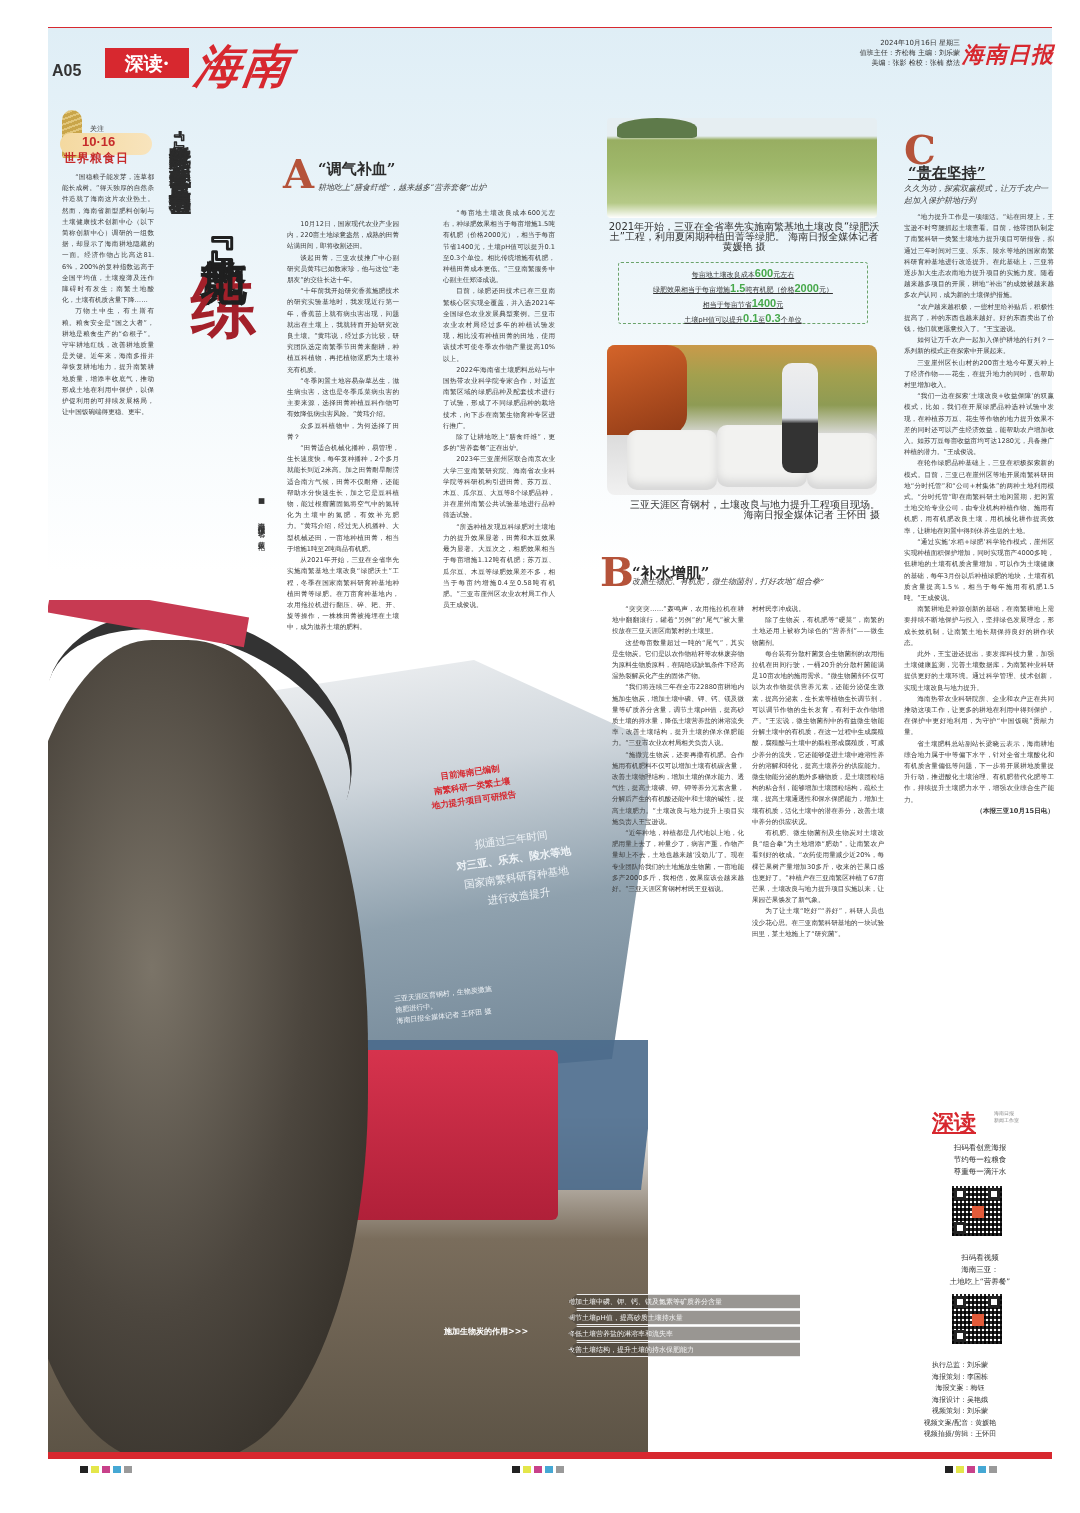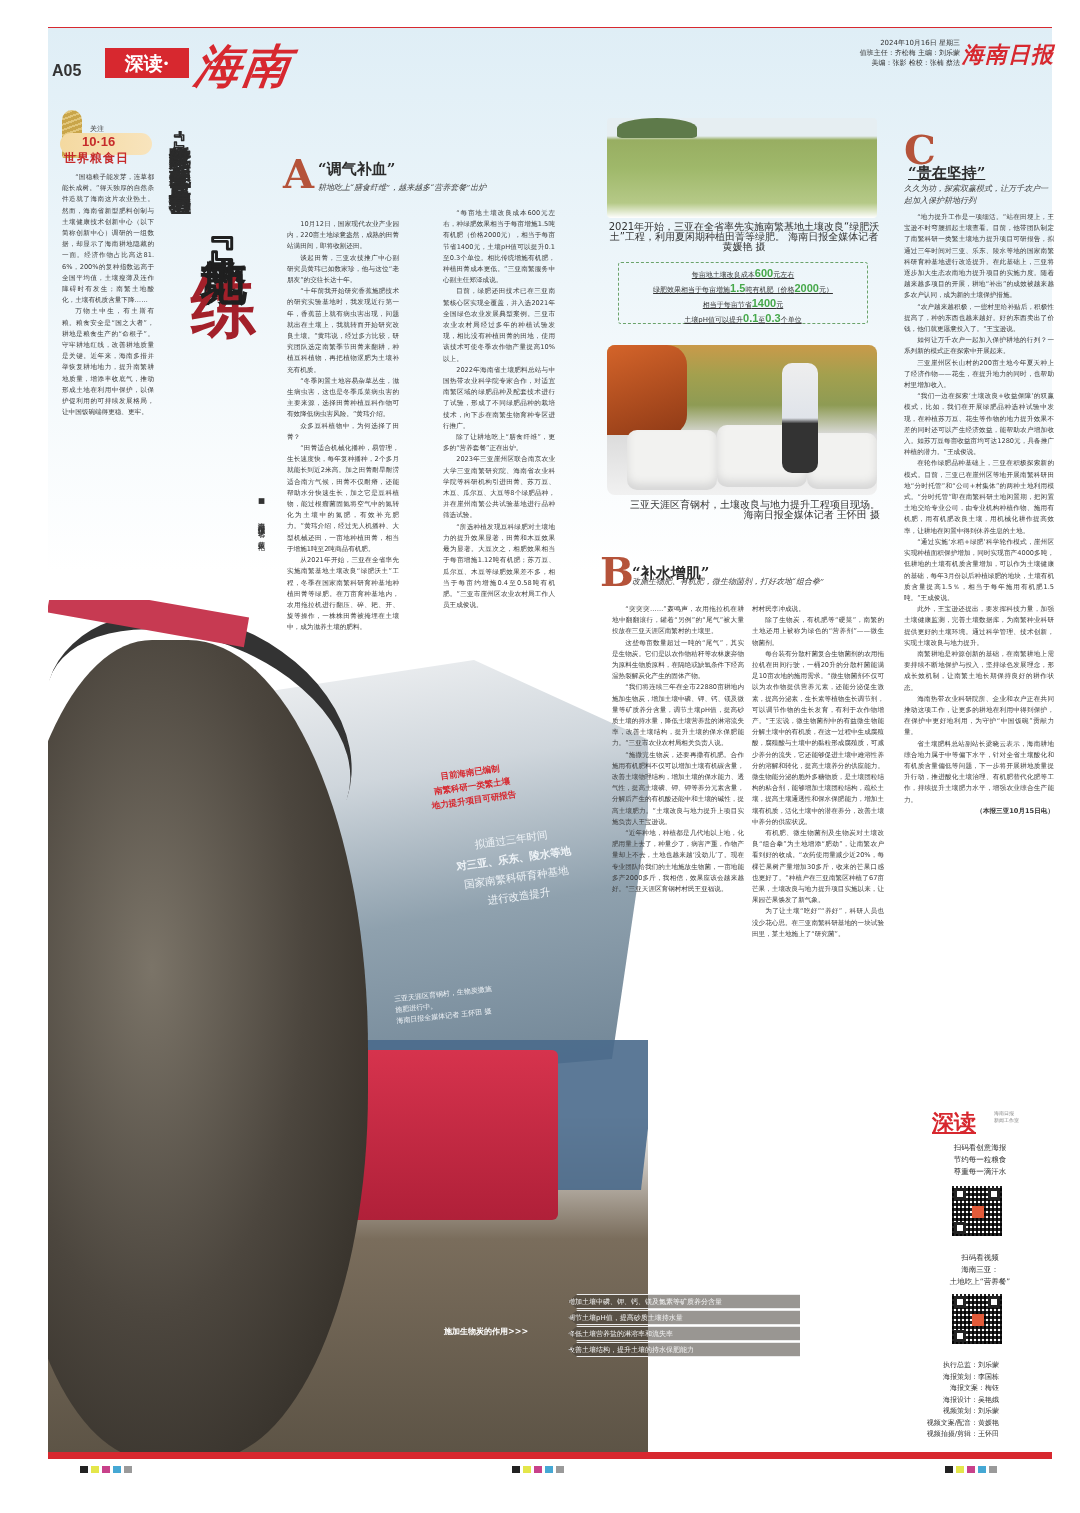--- a/index.html
+++ b/index.html
@@ -104,21 +104,21 @@
 
   
   .promo-logo { position: absolute; left: 932px; top: 1108px; font: bold 22px "DejaVu Sans", sans-serif; color: #d7282f; text-decoration: underline; }
   .promo-logo-small { position: absolute; left: 994px; top: 1110px; font-size: 5px; color: #888; line-height: 7px; }
   .promo-text { position: absolute; left: 920px; width: 120px; text-align: center; font-size: 7.5px; line-height: 12px; color: #333; }
   .qr { position: absolute; width: 54px; height: 54px; background:
       repeating-linear-gradient(90deg, #222 0 2px, #fff 2px 4px),
       repeating-linear-gradient(0deg, #222 0 3px, #fff 3px 5px); background-blend-mode: multiply; border: 2px solid #fff; }
   .qr::after { content: ""; position: absolute; left: 20px; top: 20px; width: 12px; height: 12px; background: #e35b3a; }
   .qr .finder { position: absolute; width: 12px; height: 12px; border: 3px solid #222; background: #fff; }
-  .credits { position: absolute; left: 879px; top: 1360px; width: 120px; text-align: right; font-size: 7px; line-height: 11.5px; color: #333; }
+  .credits { position: absolute; left: 900px; top: 1360px; width: 120px; text-align: center; font-size: 7px; line-height: 11.5px; color: #333; }
 
   .reg-marks { position: absolute; top: 1466px; display: flex; gap: 3px; }
   .reg-marks span { display: block; width: 8px; height: 7px; }
 </style>
 </head>
 <body>
 
 <div class="top-rule"></div>
 <div class="page"></div>
 
@@ -254,22 +254,22 @@
 <div class="sec-title sec-c-title">“贵在坚持”</div>
 <div class="sec-sub sec-c-sub">久久为功，探索双赢模式，让万千农户一起加入保护耕地行列</div>
 <div class="c-col body-text">
   <p>“地力提升工作是一项细活。”站在田埂上，王宝逊不时弯腰抓起土壤查看。目前，他带团队制定了南繁科研一类繁土壤地力提升项目可研报告，拟通过三年时间对三亚、乐东、陵水等地的国家南繁科研育种基地进行改造提升。在此基础上，三亚将逐步加大生态农南地力提升项目的实施力度。随着越来越多项目的开展，耕地“补出”的成效被越来越多农户认同，成为新的土壤保护措施。</p>
   <p>“农户越来越积极，一些村里给补贴后，积极性提高了，种的东西也越来越好。好的东西卖出了价钱，他们就更愿意投入了。”王宝逊说。</p>
   <p>如何让万千农户一起加入保护耕地的行列？一系列新的模式正在探索中开展起来。</p>
   <p>三亚崖州区长山村的200亩土地今年夏天种上了经济作物——花生，在提升地力的同时，也帮助村里增加收入。</p>
   <p>“我们一边在探索‘土壤改良+收益保障’的双赢模式，比如，我们在开展绿肥品种选种试验中发现，在种植苏万豆、花生等作物的地力提升效果不差的同时还可以产生经济效益，能帮助农户增加收入。如苏万豆每亩收益亩均可达1280元，具备推广种植的潜力。”王成俊说。</p>
   <p>在轮作绿肥品种基础上，三亚在积极探索新的模式。目前，三亚已在崖州区等地开展南繁科研田地“分时托管”和“公司+村集体”的两种土地利用模式。“分时托管”即在南繁科研土地闲置期，把闲置土地交给专业公司，由专业机构种植作物、施用有机肥，用有机肥改良土壤，用机械化耕作提高效率，让耕地在闲置中得到休养生息的土地。</p>
   <p>“通过实施‘水稻+绿肥’科学轮作模式，崖州区实现种植面积保护增加，同时实现亩产4000多吨，低耕地的土壤有机质含量增加，可以作为土壤健康的基础，每年3月份以后种植绿肥的地块，土壤有机质含量提高1.5％，相当于每年施用有机肥1.5吨。”王成俊说。</p>
+  <p>南繁耕地是种源创新的基础，在南繁耕地上需要持续不断地保护与投入，坚持绿色发展理念，形成长效机制，让南繁土地长期保持良好的耕作状态。</p>
   <p>此外，王宝逊还提出，要发挥科技力量，加强土壤健康监测，完善土壤数据库，为南繁种业科研提供更好的土壤环境。通过科学管理、技术创新，实现土壤改良与地力提升。</p>
-  <p>南繁耕地是种源创新的基础，在南繁耕地上需要持续不断地保护与投入，坚持绿色发展理念，形成长效机制，让南繁土地长期保持良好的耕作状态。</p>
   <p>海南热带农业科研院所、企业和农户正在共同推动这项工作，让更多的耕地在利用中得到保护，在保护中更好地利用，为守护“中国饭碗”贡献力量。</p>
   <p>省土壤肥料总站副站长梁晓云表示，海南耕地综合地力属于中等偏下水平，针对全省土壤酸化和有机质含量偏低等问题，下一步将开展耕地质量提升行动，推进酸化土壤治理、有机肥替代化肥等工作，持续提升土壤肥力水平，增强农业综合生产能力。</p>
   <p style="text-align:right;text-indent:0;font-weight:bold">（本报三亚10月15日电）</p>
 </div>
 
 <div class="promo-logo">深读</div>
 <div class="promo-logo-small">
   <div>海南日报</div>
   <div>新闻工作室</div>
 </div>

